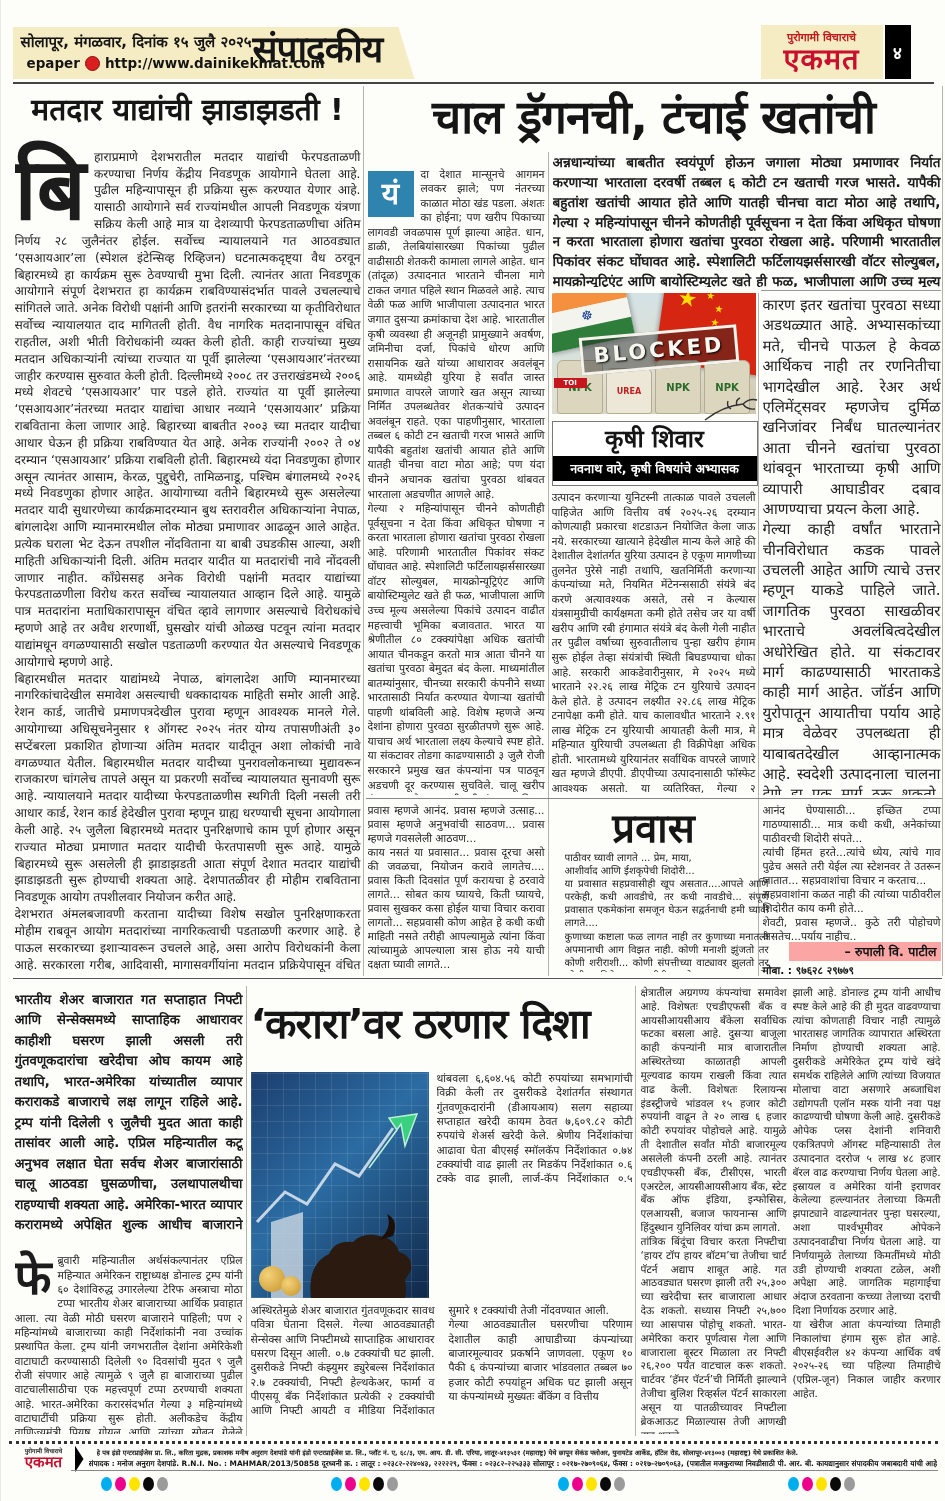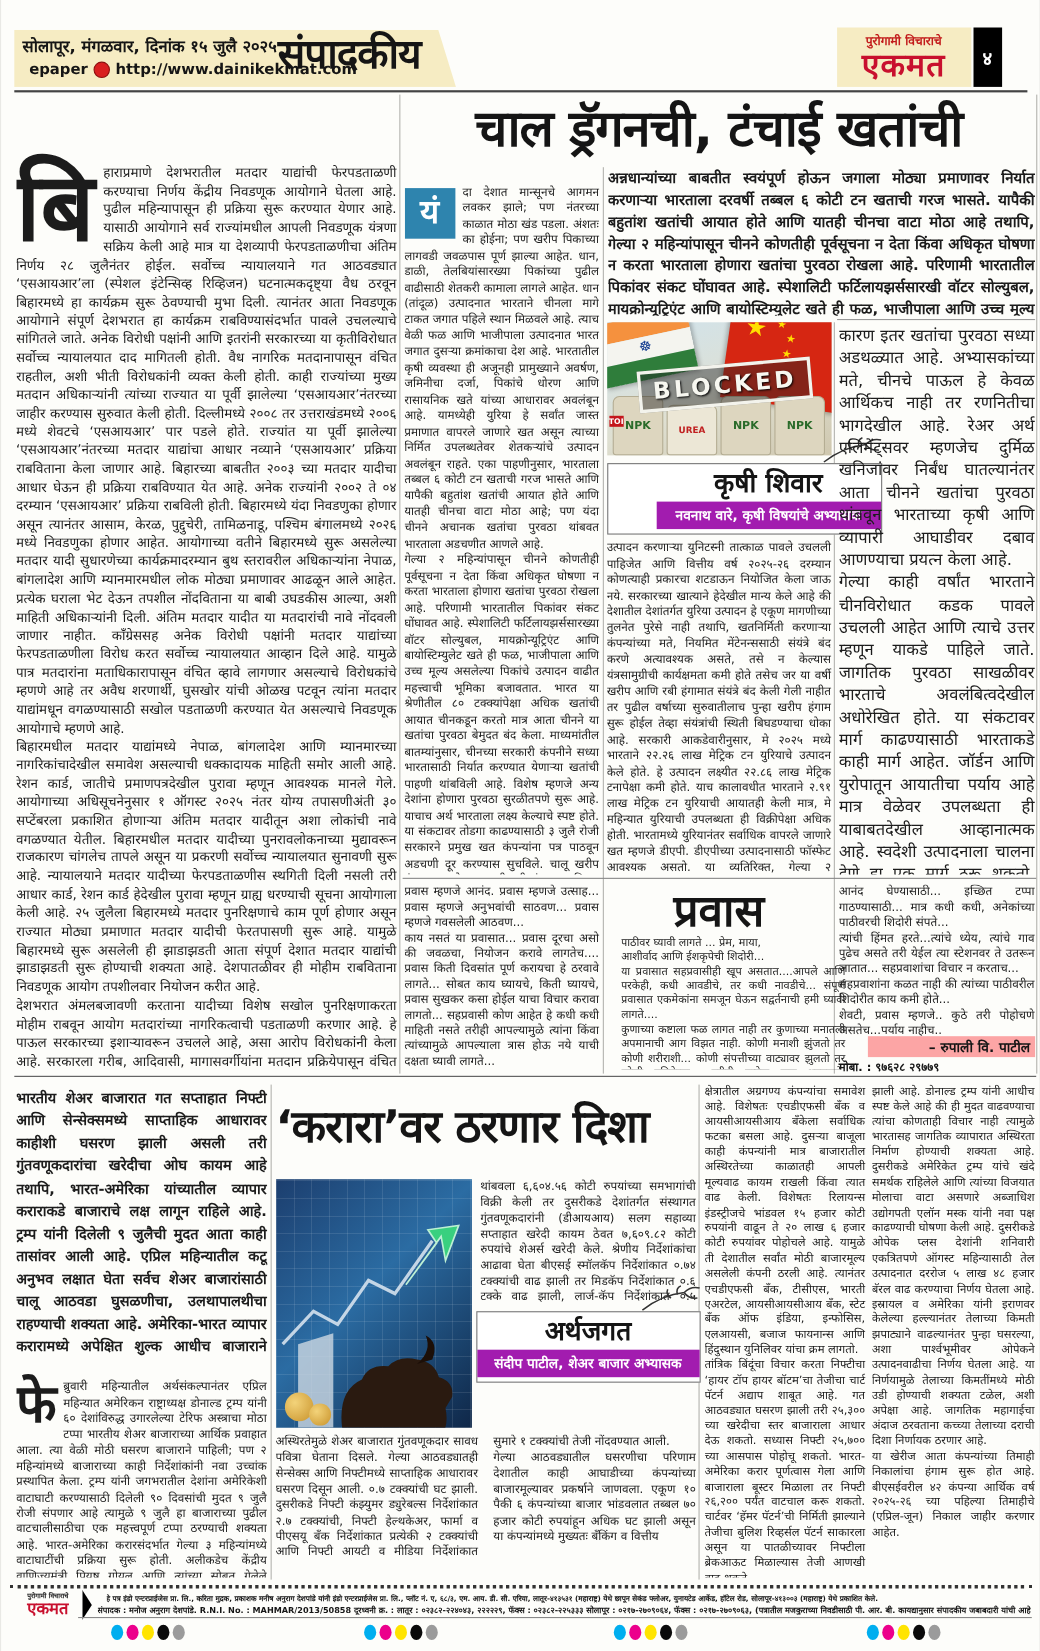--- a/index.html
+++ b/index.html
@@ -52,27 +52,27 @@
   .india-flag .gren{height:19px;background:#2f7d3b;}
   .bags{position:absolute;left:0;bottom:0;width:100%;display:flex;gap:3px;justify-content:center;align-items:flex-end;}
   .bag{width:44px;height:52px;background:#ddd6bf;border:1px solid #b4ad93;border-radius:6px 6px 3px 3px;
        display:flex;align-items:center;justify-content:center;font-size:10px;font-weight:800;color:#2a6b2a;}
   .bag.urea{color:#c02020;background:#ece7d6;height:44px;font-size:8px;}
   .blocked-stamp{position:absolute;left:28px;top:38px;width:152px;height:32px;border:3px solid #f3f3ec;
                  color:#f7f7f0;background:rgba(35,35,35,.45);font-weight:900;font-size:21px;letter-spacing:3px;
                  display:flex;align-items:center;justify-content:center;transform:rotate(-5deg);
                  text-shadow:1px 1px 2px #000;}
   .img-credit{position:absolute;left:2px;bottom:26px;background:#c4161c;color:#fff;font-size:7px;
-              font-weight:700;padding:1px 0;}
+              font-weight:700;padding:1px 10px;}
   
   .fbox{position:absolute;background:#fff;border:1px solid #777;text-align:center;}
-  #kbox{left:551px;top:421px;width:204px;height:63px;padding-left:44px;}
+  #kbox{left:551px;top:421px;width:204px;height:63px;}
   #abox{left:432px;top:1192px;width:202px;height:63px;}
   .fbox-title{font-size:24px;font-weight:800;line-height:34px;}
-  .fbox-byline{background:#a21caf;color:#fff;font-size:12.5px;font-weight:700;line-height:25px;
+  .fbox-byline{background:#000000;color:#fff;font-size:12.5px;font-weight:700;line-height:25px;
                height:25px;white-space:nowrap;overflow:hidden;}
   .fbox-deco{position:absolute;right:-6px;top:-26px;width:60px;height:26px;}
   #colB{left:551px;top:491px;width:204px;height:304px;font-size:10.7px;line-height:1.36;}
   #colC{left:762px;top:295px;width:178px;height:500px;font-size:15px;line-height:1.36;}
   
   #hr-pravas{top:798px;left:365px;width:576px;height:1px;background:#888;}
   #pv1{left:367px;top:804px;width:177px;height:168px;font-size:10.7px;line-height:1.31;}
   #pvh{position:absolute;left:551px;top:799px;width:204px;text-align:center;font-size:40px;font-weight:800;}
   #pv2{left:564px;top:851px;width:204px;height:121px;font-size:10px;line-height:1.31;}
   #pv3{left:762px;top:804px;width:178px;height:138px;font-size:10.7px;line-height:1.31;}
@@ -130,20 +130,21 @@
     </div>
   </div>
   <div id="section-title">संपादकीय</div>
   <div id="masthead">
     <div class="masthead-tagline">पुरोगामी विचाराचे</div>
     <div class="masthead-name">एकमत</div>
   </div>
   <div id="pageno">४</div>
   <div class="hrl" id="hr-header"></div>
 
+  <div id="lh">मतदार याद्यांची झाडाझडती !</div>
   <div class="tb" id="lbody">
     <span class="dropcap-big">बि</span><span>हाराप्रमाणे देशभरातील मतदार याद्यांची फेरपडताळणी करण्याचा निर्णय केंद्रीय निवडणूक आयोगाने घेतला आहे. पुढील महिन्यापासून ही प्रक्रिया सुरू करण्यात येणार आहे. यासाठी आयोगाने सर्व राज्यांमधील आपली निवडणूक यंत्रणा सक्रिय केली आहे मात्र या देशव्यापी फेरपडताळणीचा अंतिम निर्णय २८ जुलैनंतर होईल. सर्वोच्च न्यायालयाने गत आठवड्यात ‘एसआयआर’ला (स्पेशल इंटेन्सिव्ह रिव्हिजन) घटनात्मकदृष्ट्या वैध ठरवून बिहारमध्ये हा कार्यक्रम सुरू ठेवण्याची मुभा दिली. त्यानंतर आता निवडणूक आयोगाने संपूर्ण देशभरात हा कार्यक्रम राबविण्यासंदर्भात पावले उचलल्याचे सांगितले जाते. अनेक विरोधी पक्षांनी आणि इतरांनी सरकारच्या या कृतीविरोधात सर्वोच्च न्यायालयात दाद मागितली होती. वैध नागरिक मतदानापासून वंचित राहतील, अशी भीती विरोधकांनी व्यक्त केली होती. काही राज्यांच्या मुख्य मतदान अधिकाऱ्यांनी त्यांच्या राज्यात या पूर्वी झालेल्या ‘एसआयआर’नंतरच्या जाहीर करण्यास सुरुवात केली होती. दिल्लीमध्ये २००८ तर उत्तराखंडमध्ये २००६ मध्ये शेवटचे ‘एसआयआर’ पार पडले होते. राज्यांत या पूर्वी झालेल्या ‘एसआयआर’नंतरच्या मतदार याद्यांचा आधार नव्याने ‘एसआयआर’ प्रक्रिया राबविताना केला जाणार आहे. बिहारच्या बाबतीत २००३ च्या मतदार यादीचा आधार घेऊन ही प्रक्रिया राबविण्यात येत आहे. अनेक राज्यांनी २००२ ते ०४ दरम्यान ‘एसआयआर’ प्रक्रिया राबविली होती. बिहारमध्ये यंदा निवडणुका होणार असून त्यानंतर आसाम, केरळ, पुद्दुचेरी, तामिळनाडू, पश्चिम बंगालमध्ये २०२६ मध्ये निवडणुका होणार आहेत. आयोगाच्या वतीने बिहारमध्ये सुरू असलेल्या मतदार यादी सुधारणेच्या कार्यक्रमादरम्यान बुथ स्तरावरील अधिकाऱ्यांना नेपाळ, बांगलादेश आणि म्यानमारमधील लोक मोठ्या प्रमाणावर आढळून आले आहेत. प्रत्येक घराला भेट देऊन तपशील नोंदविताना या बाबी उघडकीस आल्या, अशी माहिती अधिकाऱ्यांनी दिली. अंतिम मतदार यादीत या मतदारांची नावे नोंदवली जाणार नाहीत. काँग्रेससह अनेक विरोधी पक्षांनी मतदार याद्यांच्या फेरपडताळणीला विरोध करत सर्वोच्च न्यायालयात आव्हान दिले आहे. यामुळे पात्र मतदारांना मताधिकारापासून वंचित व्हावे लागणार असल्याचे विरोधकांचे म्हणणे आहे तर अवैध शरणार्थी, घुसखोर यांची ओळख पटवून त्यांना मतदार याद्यांमधून वगळण्यासाठी सखोल पडताळणी करण्यात येत असल्याचे निवडणूक आयोगाचे म्हणणे आहे.
 बिहारमधील मतदार याद्यांमध्ये नेपाळ, बांगलादेश आणि म्यानमारच्या नागरिकांचादेखील समावेश असल्याची धक्कादायक माहिती समोर आली आहे. रेशन कार्ड, जातीचे प्रमाणपत्रदेखील पुरावा म्हणून आवश्यक मानले गेले. आयोगाच्या अधिसूचनेनुसार १ ऑगस्ट २०२५ नंतर योग्य तपासणीअंती ३० सप्टेंबरला प्रकाशित होणाऱ्या अंतिम मतदार यादीतून अशा लोकांची नावे वगळण्यात येतील. बिहारमधील मतदार यादीच्या पुनरावलोकनाच्या मुद्यावरून राजकारण चांगलेच तापले असून या प्रकरणी सर्वोच्च न्यायालयात सुनावणी सुरू आहे. न्यायालयाने मतदार यादीच्या फेरपडताळणीस स्थगिती दिली नसली तरी आधार कार्ड, रेशन कार्ड हेदेखील पुरावा म्हणून ग्राह्य धरण्याची सूचना आयोगाला केली आहे. २५ जुलैला बिहारमध्ये मतदार पुनरिक्षणाचे काम पूर्ण होणार असून राज्यात मोठ्या प्रमाणात मतदार यादीची फेरतपासणी सुरू आहे. यामुळे बिहारमध्ये सुरू असलेली ही झाडाझडती आता संपूर्ण देशात मतदार याद्यांची झाडाझडती सुरू होण्याची शक्यता आहे. देशपातळीवर ही मोहीम राबविताना निवडणूक आयोग तपशीलवार नियोजन करीत आहे.
 देशभरात अंमलबजावणी करताना यादीच्या विशेष सखोल पुनरिक्षणाकरता मोहीम राबवून आयोग मतदारांच्या नागरिकत्वाची पडताळणी करणार आहे. हे पाऊल सरकारच्या इशाऱ्यावरून उचलले आहे, असा आरोप विरोधकांनी केला आहे. सरकारला गरीब, आदिवासी, मागासवर्गीयांना मतदान प्रक्रियेपासून वंचित ठेवायचे आहे, असा आरोपही केला जात आहे. निवडणूक आयोगाने मात्र ही प्रक्रिया पारदर्शक असल्याचे स्पष्ट केले आहे. मतदार याद्यांची अचूकता हाच निकोप लोकशाहीचा पाया असल्याने ही झाडाझडती आवश्यक ठरते, असेही सांगितले जाते. आगामी निवडणुकांच्या पार्श्वभूमीवर या प्रक्रियेची अंमलबजावणी किती काटेकोरपणे होते, याकडे साऱ्या देशाचे लक्ष लागले आहे. बिहार सरकार आगामी निवडणुकीनंतर १ वर्षाने पुन्हा मतदार यादी अद्ययावत करेल. एकूणच मतदार याद्यांची झाडाझडती आता देशव्यापी चर्चेचा विषय ठरली असून एक उच्चस्तरीय समिती त्यावर देखरेख ठेवणार असल्याचेही सांगितले जाते.</span>
   </div>
 
   <div class="vr" style="left:362px;top:86px;height:890px;"></div>
   <div class="vr" style="left:547px;top:152px;height:824px;"></div>
   <div class="vr" style="left:757px;top:293px;height:683px;"></div>
   <div class="vr" style="left:941px;top:86px;height:890px;"></div>
@@ -236,29 +237,20 @@
       <path d="M20 226 L20 150 L52 140 L52 226 Z" fill="#cdd8e2" opacity="0.8"></path>
       <path d="M60 226 q-4 -34 18 -44 q6 -14 24 -12 q10 -10 26 -6 q16 2 20 16 q14 4 12 18 l-6 10 q4 20 -8 30 l-4 14 z" fill="#2a1a10"></path>
       <path d="M128 168 q14 -12 8 -26 q12 6 6 22 z" fill="#1c0f08"></path>
     </svg>
     <div class="coin" style="left:8px;bottom:6px;width:26px;height:26px;"></div>
     <div class="coin" style="left:30px;bottom:2px;width:20px;height:20px;"></div>
   </div>
 
   <div class="tb" id="bm-top">थांबवला ६,६०४.५६ कोटी रुपयांच्या समभागांची विक्री केली तर दुसरीकडे देशांतर्गत संस्थागत गुंतवणूकदारांनी (डीआयआय) सलग सहाव्या सप्ताहात खरेदी कायम ठेवत ७,६०९.८२ कोटी रुपयांचे शेअर्स खरेदी केले. श्रेणीय निर्देशांकांचा आढावा घेता बीएसई स्मॉलकॅप निर्देशांकात ०.७४ टक्क्यांची वाढ झाली तर मिडकॅप निर्देशांकात ०.६ टक्के वाढ झाली, लार्ज-कॅप निर्देशांकात ०.५ टक्क्यांची घट झाली. सेन्सेक्स निर्देशांकात २ टक्क्यांची घट, निफ्टी बँक निर्देशांकात</div>
 
-  <div class="fbox" id="abox">
-    <div class="fbox-deco">
-      <svg width="60" height="26" viewBox="0 0 60 26">
-          <path d="M2 24 Q20 10 40 8 M40 8 Q46 2 54 4 M40 8 Q44 14 52 13 M34 10 q-2 -6 3 -8 M28 13 q-5 -3 -3 -8" stroke="#333" stroke-width="1.4" fill="none"></path>
-        </svg>
-    </div>
-    <div class="fbox-title">अर्थजगत</div>
-    <div class="fbox-byline">संदीप पाटील, शेअर बाजार अभ्यासक</div>
-  </div>
 
   <div class="tb" id="bm-bottom">अस्थिरतेमुळे शेअर बाजारात गुंतवणूकदार सावध पवित्रा घेताना दिसले. गेल्या आठवड्यातही सेन्सेक्स आणि निफ्टीमध्ये साप्ताहिक आधारावर घसरण दिसून आली. ०.७ टक्क्यांची घट झाली. दुसरीकडे निफ्टी कंझ्युमर ड्युरेबल्स निर्देशांकात २.७ टक्क्यांची, निफ्टी हेल्थकेअर, फार्मा व पीएसयू बँक निर्देशांकात प्रत्येकी २ टक्क्यांची आणि निफ्टी आयटी व मीडिया निर्देशांकात सुमारे १ टक्क्यांची तेजी नोंदवण्यात आली.
 गेल्या आठवड्यातील घसरणीचा परिणाम देशातील काही आघाडीच्या कंपन्यांच्या बाजारमूल्यावर प्रकर्षाने जाणवला. एकूण १० पैकी ६ कंपन्यांच्या बाजार भांडवलात तब्बल ७० हजार कोटी रुपयांहून अधिक घट झाली असून या कंपन्यांमध्ये मुख्यतः बँकिंग व वित्तीय</div>
   <div class="tb" id="br1">क्षेत्रातील अग्रगण्य कंपन्यांचा समावेश आहे. विशेषतः एचडीएफसी बँक व आयसीआयसीआय बँकेला सर्वाधिक फटका बसला आहे. दुसऱ्या बाजूला काही कंपन्यांनी मात्र बाजारातील अस्थिरतेच्या काळातही आपली मूल्यवाढ कायम राखली किंवा त्यात वाढ केली. विशेषतः रिलायन्स इंडस्ट्रीजचे भांडवल १५ हजार कोटी रुपयांनी वाढून ते २० लाख ६ हजार कोटी रुपयांवर पोहोचले आहे. यामुळे ती देशातील सर्वांत मोठी बाजारमूल्य असलेली कंपनी ठरली आहे. त्यानंतर एचडीएफसी बँक, टीसीएस, भारती एअरटेल, आयसीआयसीआय बँक, स्टेट बँक ऑफ इंडिया, इन्फोसिस, एलआयसी, बजाज फायनान्स आणि हिंदुस्थान युनिलिवर यांचा क्रम लागतो.
 तांत्रिक बिंदूंचा विचार करता निफ्टीचा ‘हायर टॉप हायर बॉटम’चा तेजीचा चार्ट पॅटर्न अद्याप शाबूत आहे. गत आठवड्यात घसरण झाली तरी २५,३०० च्या खरेदीचा स्तर बाजाराला आधार देऊ शकतो. सध्यास निफ्टी २५,७०० च्या आसपास पोहोचू शकतो. भारत-अमेरिका करार पूर्णत्वास गेला आणि बाजाराला बूस्टर मिळाला तर निफ्टी २६,२०० पर्यंत वाटचाल करू शकतो. चार्टवर ‘हॅमर पॅटर्न’ची निर्मिती झाल्याने तेजीचा बुलिश रिव्हर्सल पॅटर्न साकारला असून या पातळीच्यावर निफ्टीला ब्रेकआऊट मिळाल्यास तेजी आणखी वाढू शकते.
 अमेरिकन शेअर बाजारात तेजी दिसून आली. अमेरिकेत अपेक्षेहून अधिक चांगले रोजगाराचे आकडे आल्यामुळे बाजाराला</div>
   <div class="tb" id="br2">झाली आहे. डोनाल्ड ट्रम्प यांनी आधीच स्पष्ट केले आहे की ही मुदत वाढवण्याचा त्यांचा कोणताही विचार नाही त्यामुळे भारतासह जागतिक व्यापारात अस्थिरता निर्माण होण्याची शक्यता आहे. दुसरीकडे अमेरिकेत ट्रम्प यांचे खंदे समर्थक राहिलेले आणि त्यांच्या विजयात मोलाचा वाटा असणारे अब्जाधिश उद्योगपती एलॉन मस्क यांनी नवा पक्ष काढण्याची घोषणा केली आहे. दुसरीकडे ओपेक प्लस देशांनी शनिवारी एकत्रितपणे ऑगस्ट महिन्यासाठी तेल उत्पादनात दररोज ५ लाख ४८ हजार बॅरल वाढ करण्याचा निर्णय घेतला आहे. इस्रायल व अमेरिका यांनी इराणवर केलेल्या हल्ल्यानंतर तेलाच्या किमती झपाट्याने वाढल्यानंतर पुन्हा घसरल्या, अशा पार्श्वभूमीवर ओपेकने उत्पादनवाढीचा निर्णय घेतला आहे. या निर्णयामुळे तेलाच्या किमतींमध्ये मोठी उडी होण्याची शक्यता टळेल, अशी अपेक्षा आहे. जागतिक महागाईचा अंदाज ठरवताना कच्च्या तेलाच्या दराची दिशा निर्णायक ठरणार आहे.
 या खेरीज आता कंपन्यांच्या तिमाही निकालांचा हंगाम सुरू होत आहे. बीएसईवरील ४२ कंपन्या आर्थिक वर्ष २०२५-२६ च्या पहिल्या तिमाहीचे (एप्रिल-जून) निकाल जाहीर करणार आहेत.</div>
 
   <div id="hr-footer-top"></div>

